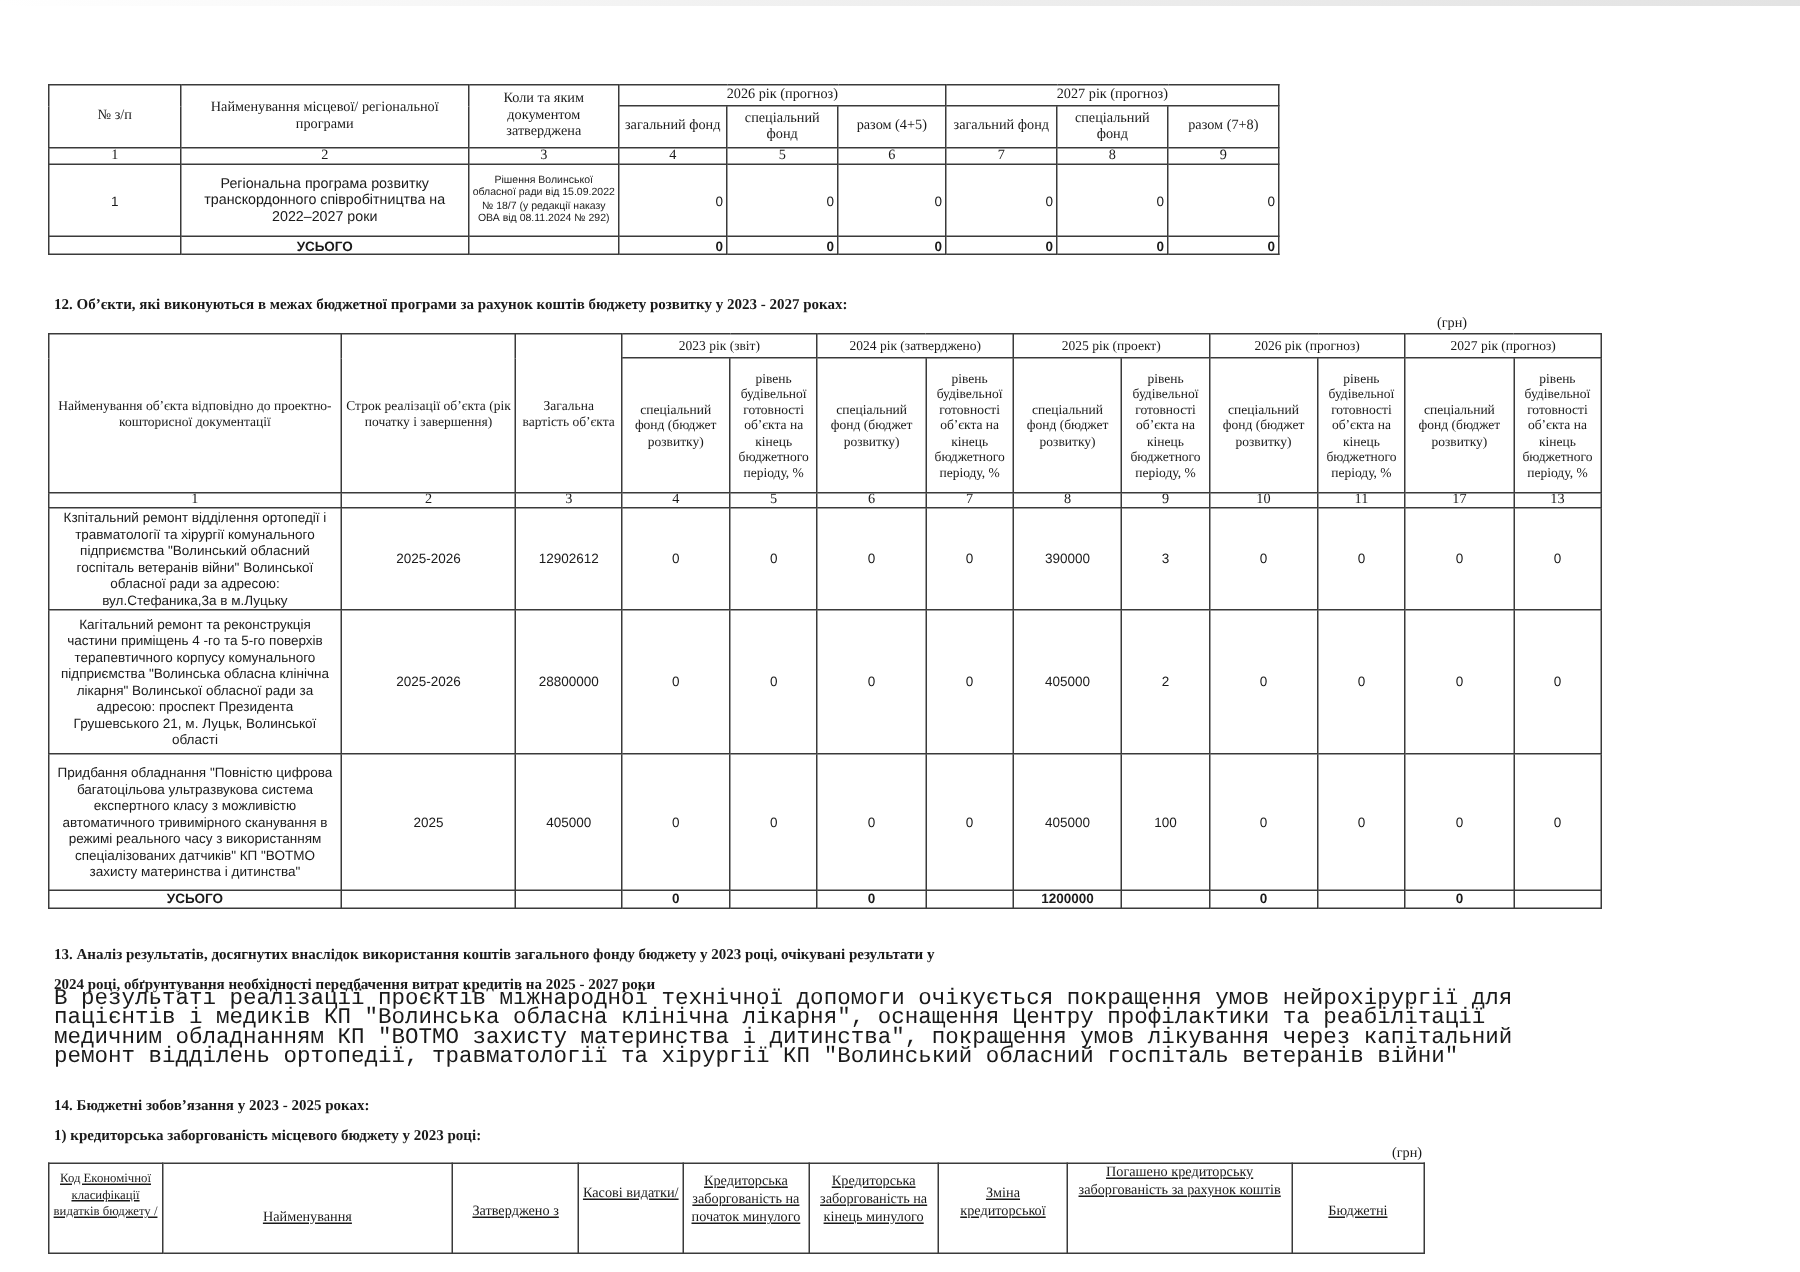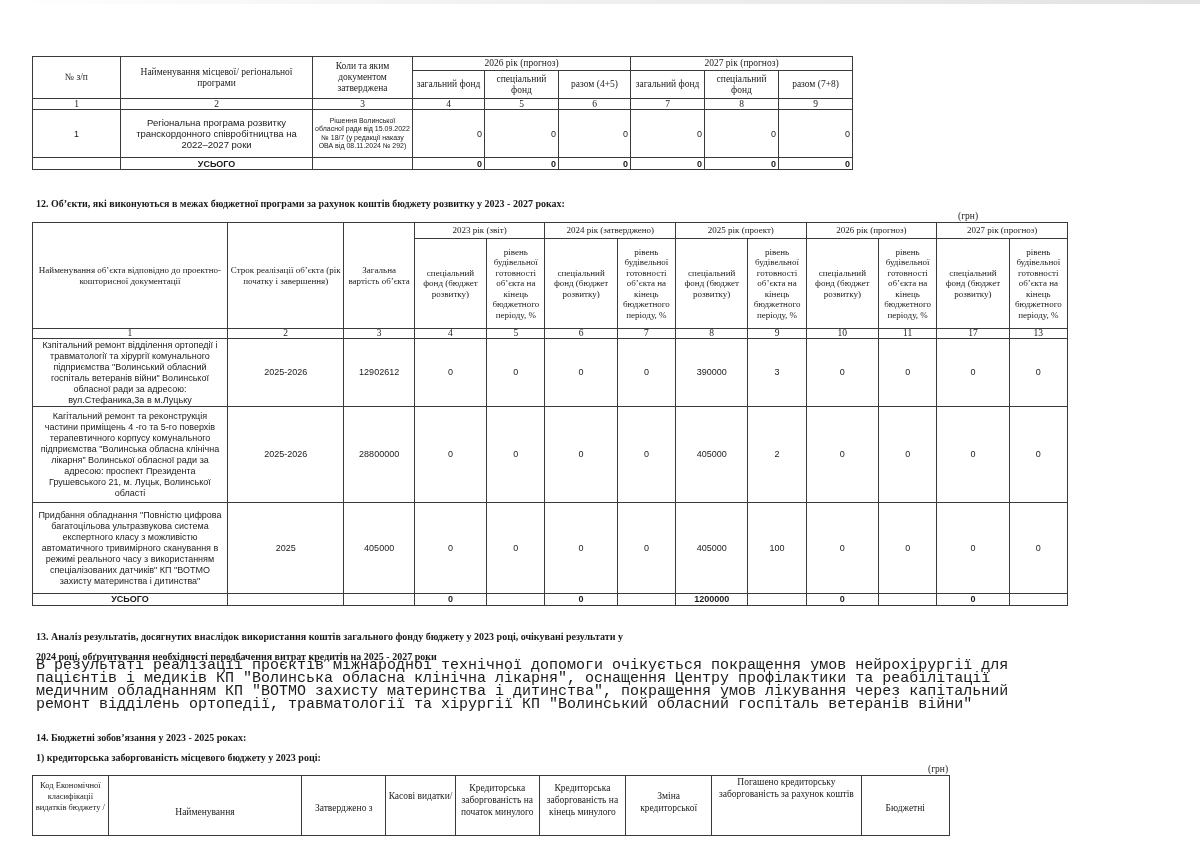--- a/index.html
+++ b/index.html
@@ -38,21 +38,21 @@
     position: absolute; left: 36px; width: 1020px; font-size: 15px; line-height: 13px;
     font-family: Liberation Mono, monospace;
   }
 
   
   #t2 { left: 32px; top: 222px; width: 1036px; font-size: 9px; }
   #t2 th { font-size: 9px; line-height: 10.5px; }
   #t2 .sans { font-size: 9px; line-height: 11px; text-align: center; }
 
   
-  #t3 { left: 32px; top: 775px; width: 918px; font-size: 9px; }
+  #t3 { left: 32px; top: 775px; width: 918px; font-size: 9px; text-decoration: underline; }
   #t3 th { font-size: 9.5px; line-height: 12px; vertical-align: top; padding-top: 4px; }
 </style>
 </head>
 <body>
 
 <div class="scan-edge"></div>
 
 <table id="t1">
   <colgroup>
     <col style="width:88px">

